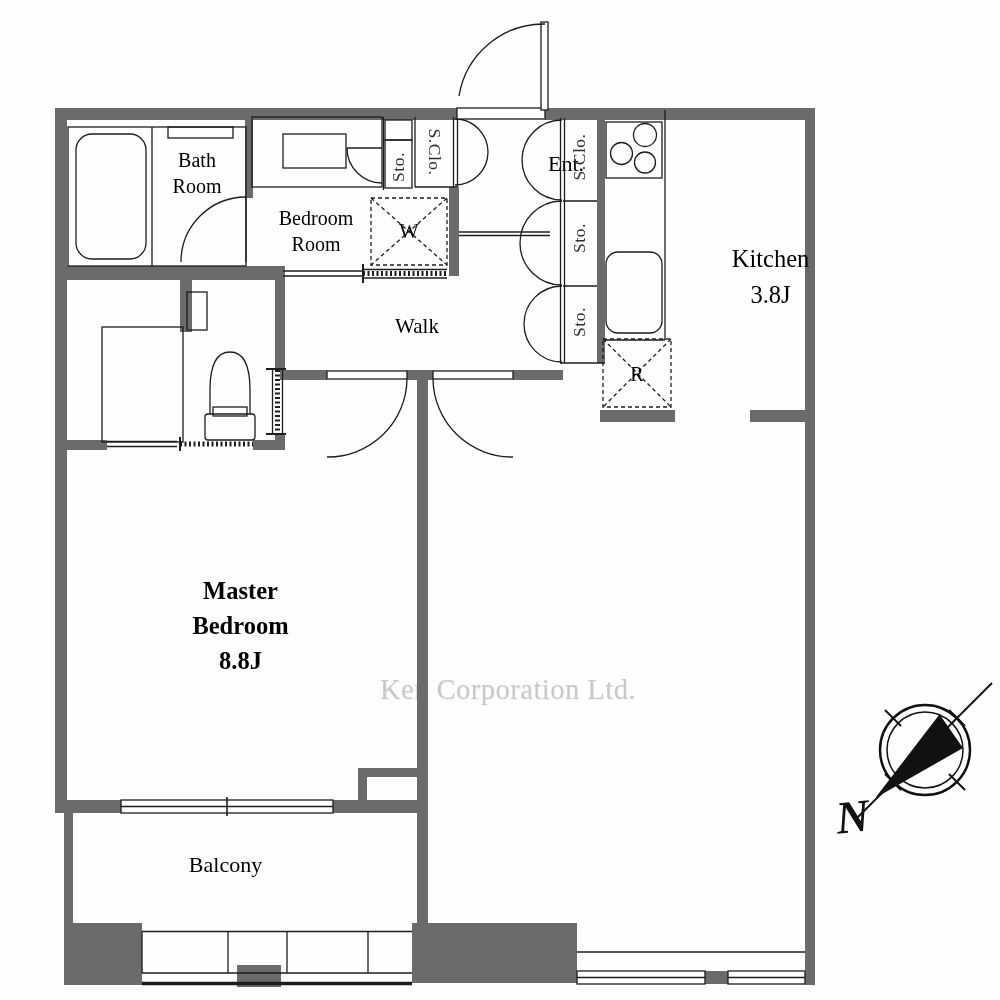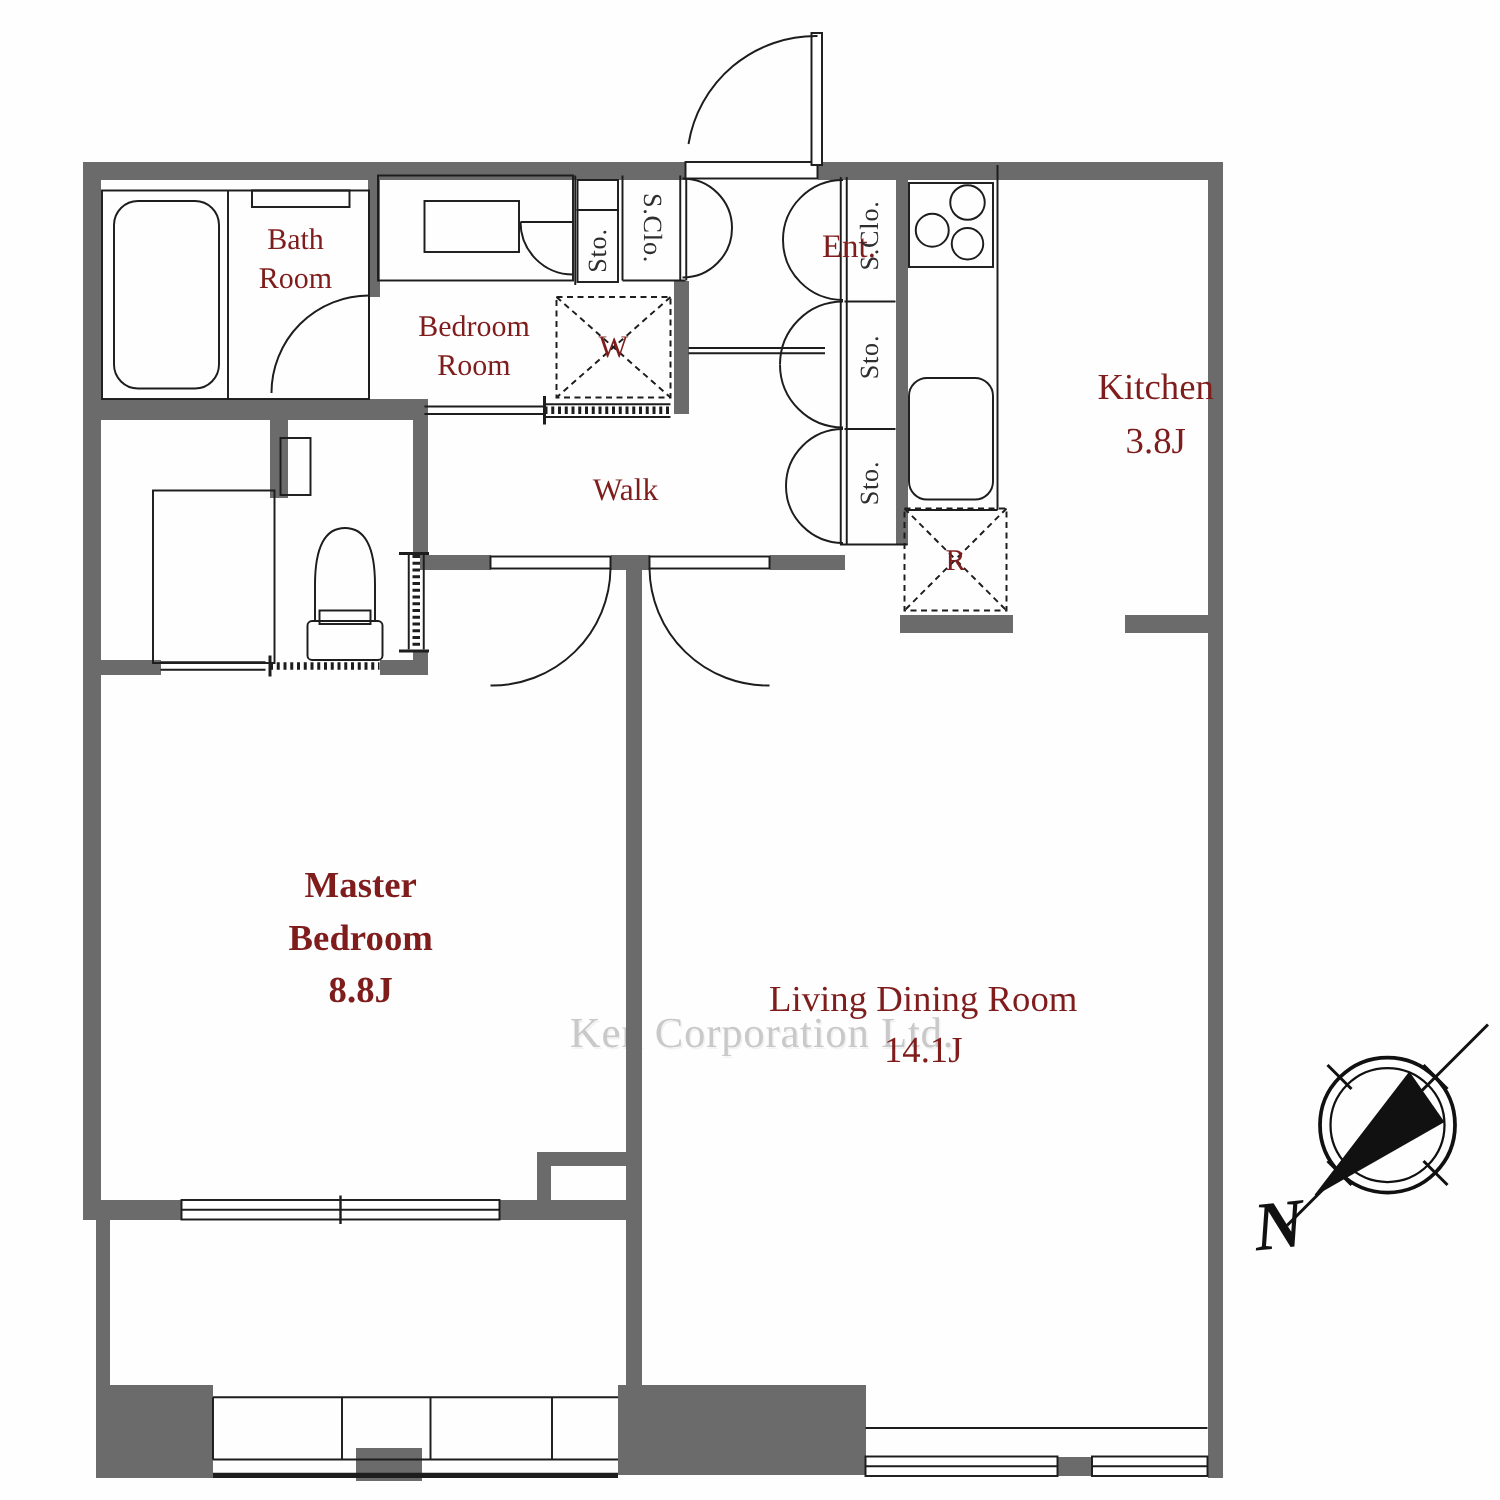--- a/index.html
+++ b/index.html
@@ -2,21 +2,21 @@
 <html><head>
 <meta charset="utf-8">
 <style>
   html,body { margin:0; padding:0; background:#ffffff; }
   #stage {
     position:relative; width:1000px; height:1000px; background:#fefefe;
     font-family:"Liberation Serif", serif; overflow:hidden;
   }
   #plan-svg { position:absolute; left:0; top:0; z-index:2; pointer-events:none; }
   .lbl {
-    position:absolute; z-index:3; color:#7f1d1d; text-align:center;
+    position:absolute; z-index:3; color:#000000; text-align:center;
     line-height:1.3; white-space:nowrap;
   }
   .lbl .l2 { display:block; }
   .vlbl {
     position:absolute; z-index:3; color:#2e2e2e; text-align:center;
     width:90px; height:22px; line-height:22px; font-size:17.5px; letter-spacing:0.5px;
   }
   .rot-cw  { transform:rotate(90deg); }
   .rot-ccw { transform:rotate(-90deg); }
   #watermark {
@@ -242,25 +242,22 @@
     <span>Kitchen</span>
     <span class="l2">3.8J</span>
   </div>
 
   <div class="lbl fs24" style="left:138px; top:574px; width:205px; line-height:1.42;font-weight:bold;">
     <span>Master</span>
     <span class="l2">Bedroom</span>
     <span class="l2">8.8J</span>
   </div>
 
-  <div class="lbl fs24" style="left:413px; top:650px; width:405px; line-height:1.4;">
-    <span>Living Dining Room</span>
-    <span class="l2">14.1J</span>
-  </div>
-
+
+  <div class="lbl fs22" style="left:143px; top:851px; width:165px;">Balcony</div>
 
   <div class="lbl fs21" style="left:389px; top:218px; width:40px;">W</div>
 
   <div class="lbl fs20" style="left:617px; top:361px; width:40px;">R</div>
 
   <div class="vlbl rot-cw" style="left:390px; top:141px;">S.Clo.</div>
 
   <div class="vlbl rot-ccw" style="left:353px; top:156px;">Sto.</div>
 
   <div class="vlbl rot-ccw" style="left:534px; top:146px;">S.Clo.</div>

